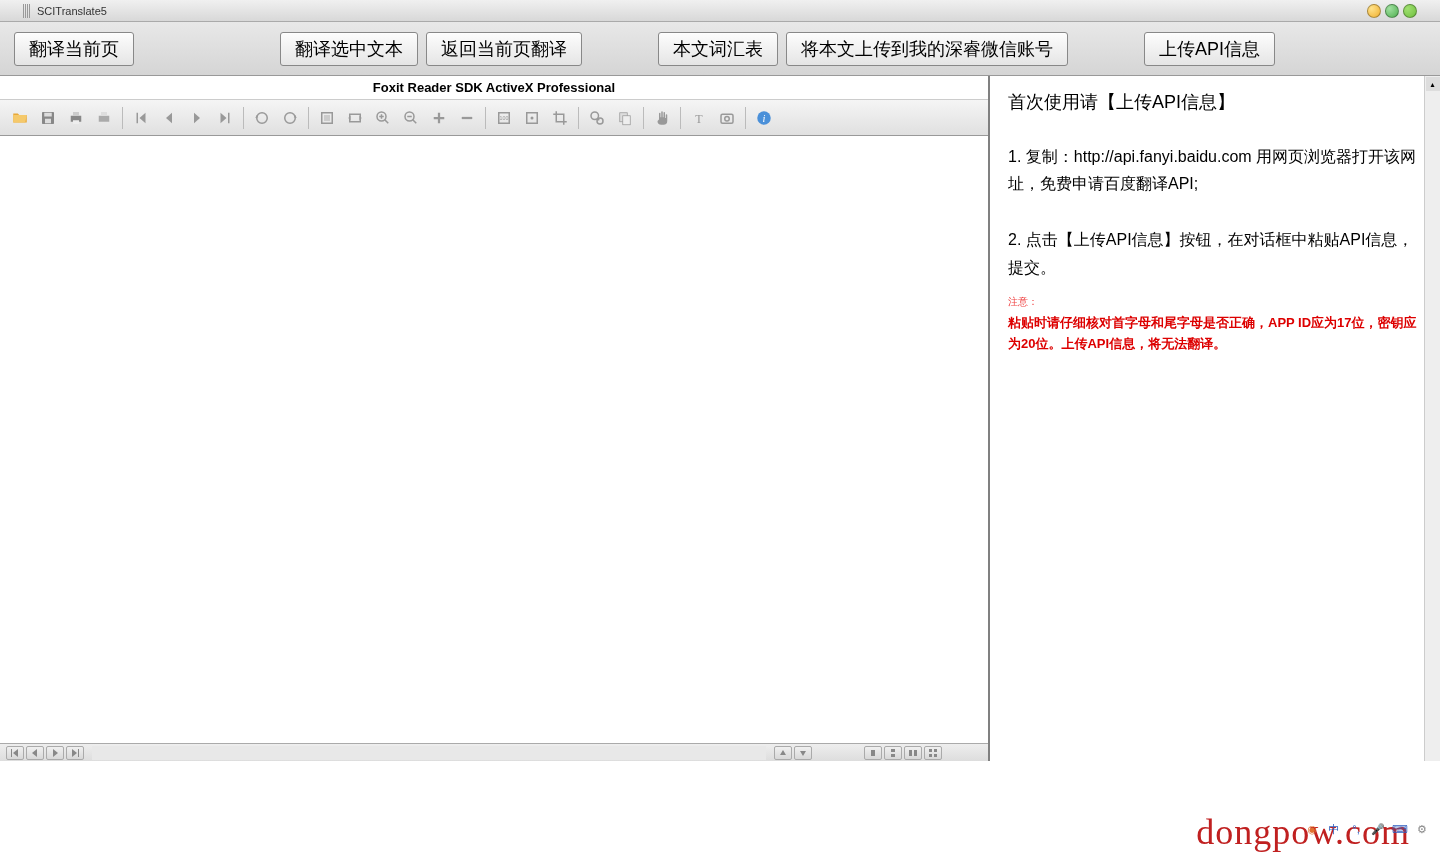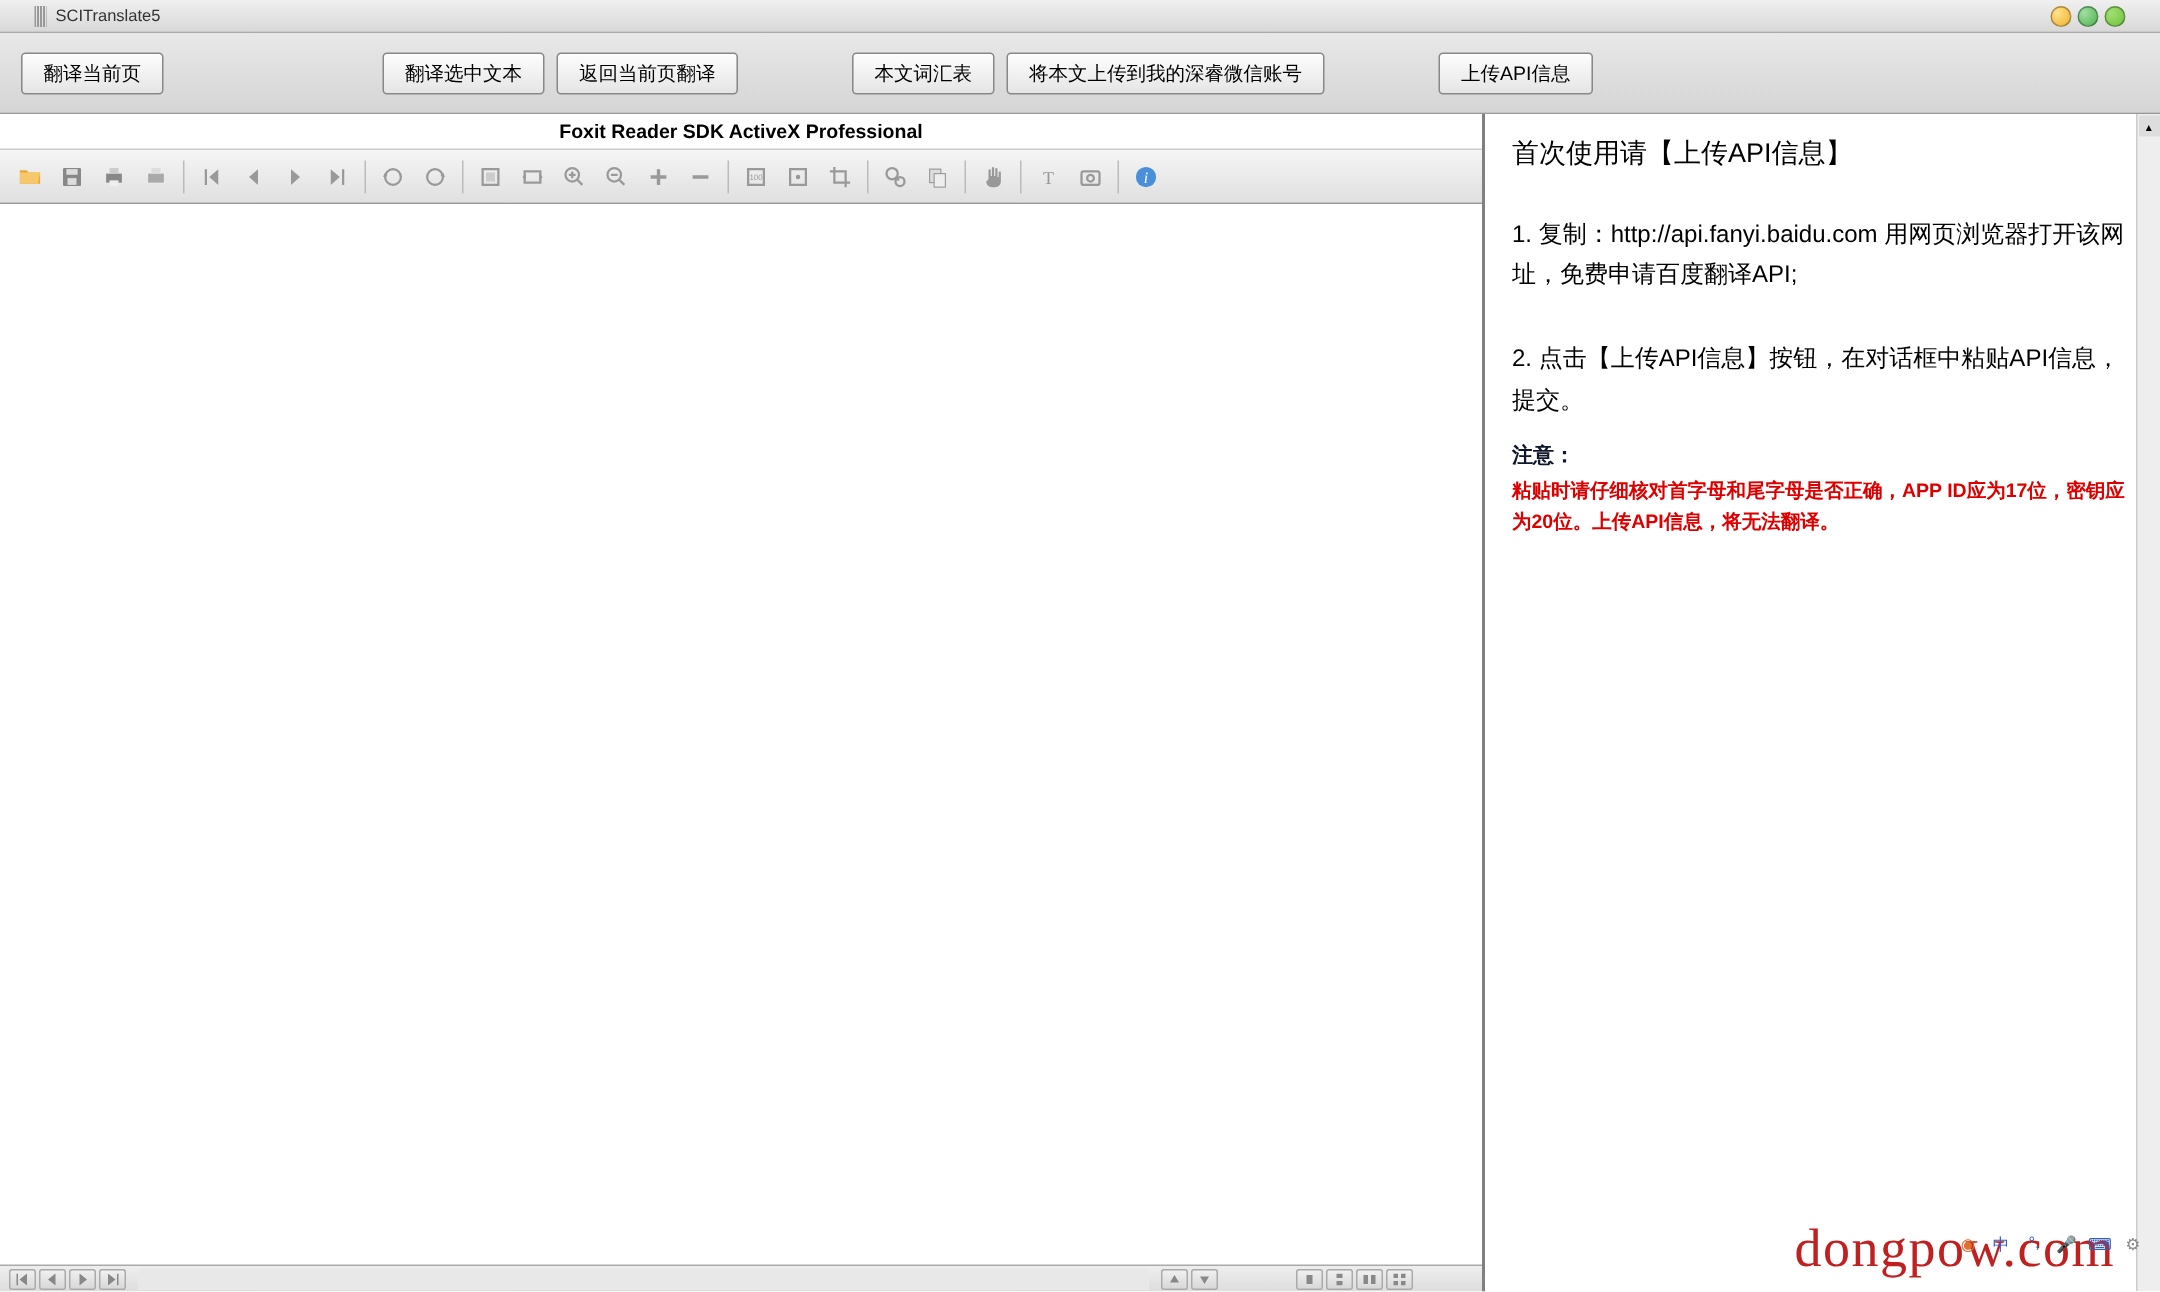--- a/index.html
+++ b/index.html
@@ -8,42 +8,42 @@
     .titlebar { height: 22px; background: linear-gradient(to bottom, #f0f0f0, #d8d8d8); border-bottom: 1px solid #aaa; display: flex; align-items: center; padding: 0 23px; }
     .titlebar-grip { width: 8px; height: 14px; background: repeating-linear-gradient(to right, #999 0, #999 1px, transparent 1px, transparent 2px); margin-right: 6px; }
     .titlebar-title { flex: 1; font-size: 11px; color: #333; }
     .titlebar-controls { display: flex; gap: 4px; align-items: center; }
     .win-btn { width: 14px; height: 14px; border-radius: 50%; border: 1px solid rgba(0,0,0,0.3); }
     .win-min { background: radial-gradient(circle at 30% 30%, #ffe28a, #f0b030); }
     .win-max { background: radial-gradient(circle at 30% 30%, #a0e0a0, #50b050); }
     .win-close { background: radial-gradient(circle at 30% 30%, #a0e070, #70c040); }
 
     .toolbar { height: 54px; background: linear-gradient(to bottom, #e8e8e8, #d5d5d5); border-bottom: 1px solid #999; display: flex; align-items: center; padding: 0 14px; gap: 8px; }
-    .tb-btn { background: linear-gradient(to bottom, #fdfdfd, #e5e5e5); border: 1px solid #888; border-radius: 3px; padding: 4px 14px; font-size: 13px; cursor: pointer; white-space: nowrap; box-shadow: 0 1px 0 rgba(255,255,255,0.6) inset; }
+    .tb-btn { background: linear-gradient(to bottom, #fdfdfd, #e5e5e5); border: 1px solid #888; border-radius: 3px; padding: 4px 14px; font-size: 18px; cursor: pointer; white-space: nowrap; box-shadow: 0 1px 0 rgba(255,255,255,0.6) inset; }
     .tb-gap { width: 60px; }
     .tb-gap-lg { width: 130px; }
 
-    .main { display: flex; height: 785px; }
+    .main { display: flex; height: 685px; }
     
     .left-pane { width: 990px; display: flex; flex-direction: column; border-right: 2px solid #808080; }
     .foxit-title { height: 24px; background: #fff; display: flex; align-items: center; justify-content: center; font-weight: bold; font-size: 13px; border-bottom: 1px solid #ccc; }
     .foxit-toolbar { height: 36px; background: linear-gradient(to bottom, #f5f5f5, #e0e0e0); border-bottom: 1px solid #999; display: flex; align-items: center; padding: 0 8px; gap: 4px; }
     .ft-icon { width: 24px; height: 24px; display: flex; align-items: center; justify-content: center; border: 1px solid transparent; border-radius: 2px; cursor: pointer; }
     .ft-icon svg { width: 18px; height: 18px; }
     .ft-sep { width: 1px; height: 22px; background: #bbb; margin: 0 2px; }
     .foxit-content { flex: 1; background: #fff; }
     .foxit-scrollbar-h { height: 18px; background: linear-gradient(to bottom, #eee, #ddd); border-top: 1px solid #aaa; display: flex; align-items: center; }
     .sb-track { flex: 1; height: 14px; background: #e8e8e8; margin: 0 2px; }
     .sb-nav { display: flex; gap: 2px; padding: 0 6px; }
     .sb-btn { width: 18px; height: 14px; background: linear-gradient(to bottom, #f0f0f0, #d8d8d8); border: 1px solid #aaa; border-radius: 2px; display: flex; align-items: center; justify-content: center; }
 
     .right-pane { flex: 1; background: #fff; padding: 14px 18px; position: relative; overflow-y: auto; }
     .right-pane h2 { font-size: 18px; font-weight: normal; margin-bottom: 16px; }
     .right-pane p { font-size: 16px; line-height: 1.7; margin-bottom: 14px; color: #000; margin-top: 29px; }
-    .notice-title { color: #0f172a; font-size: 14px; font-weight: bold; margin-bottom: 4px; }
+    .notice-title { color: #ef4444; font-size: 10px; font-weight: normal; margin-bottom: 4px; }
     .notice-text { color: #d00; font-size: 13px; line-height: 1.6; font-weight: bold; }
     .right-scroll { position: absolute; right: 0; top: 0; width: 16px; height: 100%; background: #eee; border-left: 1px solid #ccc; }
     .right-scroll-up { width: 14px; height: 14px; background: #ddd; margin: 1px auto; display: flex; align-items: center; justify-content: center; font-size: 8px; }
 
     .watermark { position: absolute; right: 30px; bottom: 8px; font-family: "Times New Roman", serif; font-size: 36px; color: #c02020; letter-spacing: 1px; pointer-events: none; }
     .tray { position: absolute; right: 10px; bottom: 24px; display: flex; gap: 6px; }
     .tray span { width: 16px; height: 16px; display: inline-flex; align-items: center; justify-content: center; font-size: 11px; }
   </style>
 </head>
 <body>

